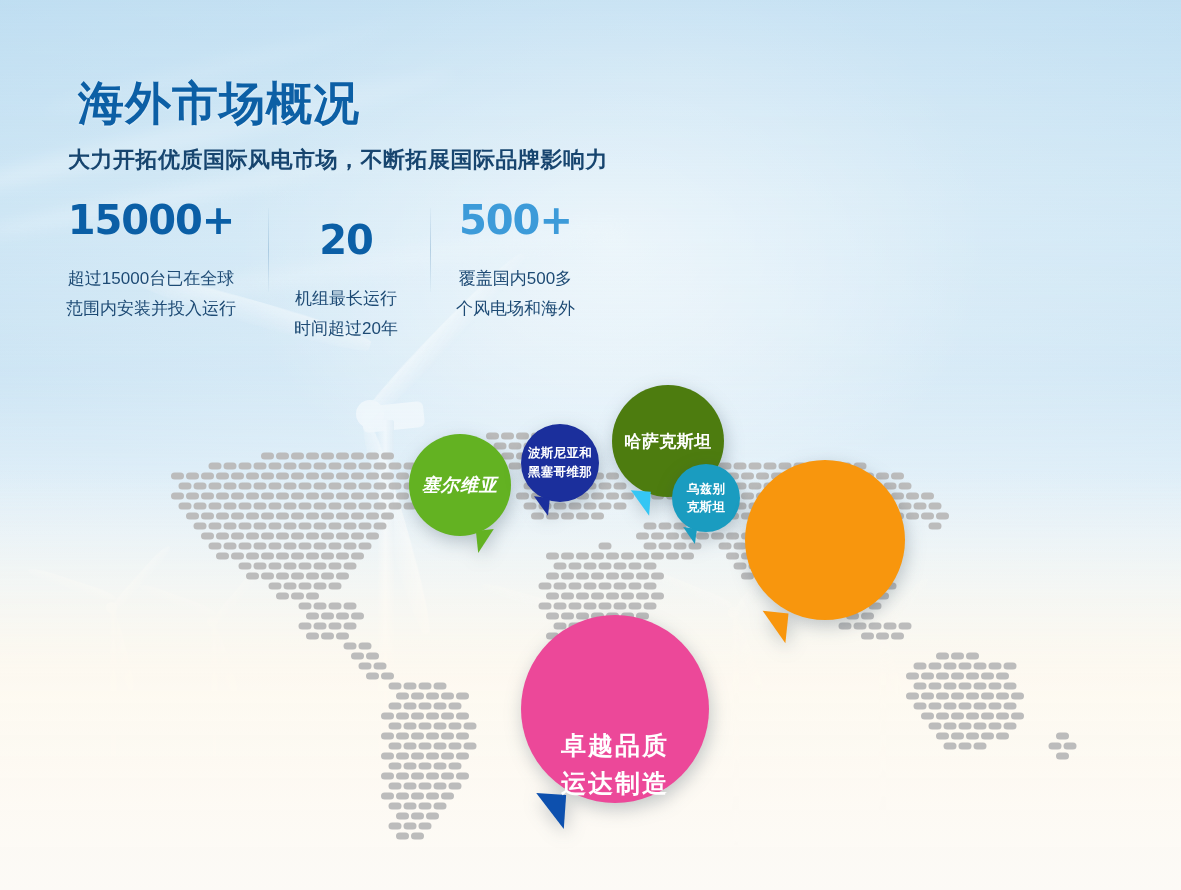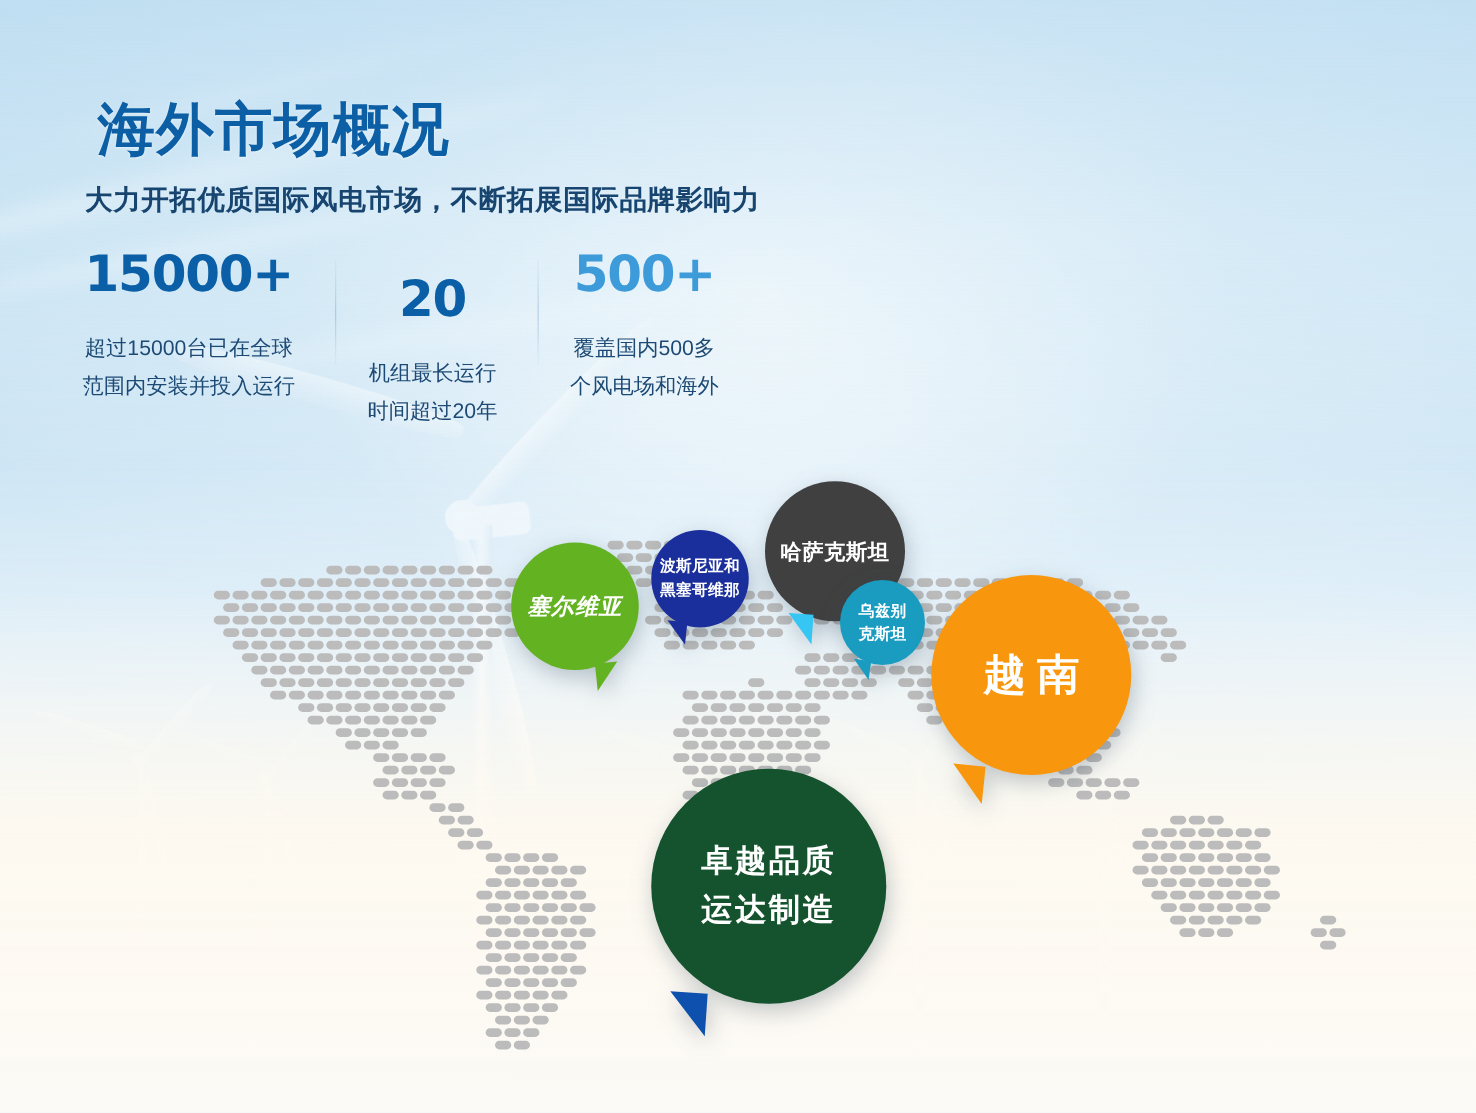--- a/index.html
+++ b/index.html
@@ -146,21 +146,21 @@
   }
 
   #bubble-bosnia{left:521px;top:424px;width:78px;height:78px;background:#1b2f9c;}
   #bubble-bosnia .btext{font-size:12.5px;line-height:1.5;letter-spacing:.3px;}
   #bubble-bosnia .tail{
     left:12px;bottom:-13px;
     border-right:16px solid #1b2f9c;border-bottom:18px solid transparent;
     transform:rotate(6deg);
   }
 
-  #bubble-kazakhstan{left:612px;top:385px;width:112px;height:112px;background:#404040;}
+  #bubble-kazakhstan{left:612px;top:385px;width:112px;height:112px;background:#4d7c0f;}
   #bubble-kazakhstan .btext{font-size:17px;letter-spacing:.5px;}
   #bubble-kazakhstan .tail{
     left:18px;bottom:-18px;
     border-right:20px solid #35c6f4;border-bottom:24px solid transparent;
     transform:rotate(4deg);
   }
 
   #bubble-uzbekistan{left:672px;top:464px;width:68px;height:68px;background:#1a9cc0;}
   #bubble-uzbekistan .btext{font-size:12.5px;line-height:1.45;letter-spacing:.3px;}
   #bubble-uzbekistan .tail{
@@ -170,21 +170,21 @@
   }
 
   #bubble-vietnam{left:745px;top:460px;width:160px;height:160px;background:#f8960d;}
   #bubble-vietnam .btext{font-size:34px;letter-spacing:9px;text-indent:9px;}
   #bubble-vietnam .tail{
     left:16px;bottom:-22px;
     border-right:26px solid #f8960d;border-bottom:30px solid transparent;
     transform:rotate(6deg);
   }
 
-  #bubble-brand{left:521px;top:615px;width:188px;height:188px;background:#14532d;}
+  #bubble-brand{left:521px;top:615px;width:188px;height:188px;background:#ec4899;align-items:flex-end;}
   #bubble-brand .btext{font-size:25px;line-height:1.55;letter-spacing:2px;}
   #bubble-brand .tail{
     left:14px;bottom:-25px;
     border-right:30px solid #0d50ae;border-bottom:34px solid transparent;
     transform:rotate(4deg);
   }
 </style>
 </head>
 <body>
 
@@ -966,21 +966,20 @@
   </div>
 
   <div class="bubble" id="bubble-uzbekistan">
     <span class="tail"></span>
     <span class="btext">乌兹别
 克斯坦</span>
   </div>
 
   <div class="bubble" id="bubble-vietnam">
     <span class="tail"></span>
-    <span class="btext">越南</span>
   </div>
 
   <div class="bubble" id="bubble-brand">
     <span class="tail"></span>
     <span class="btext">卓越品质
 运达制造</span>
   </div>
 
 </div>
 

